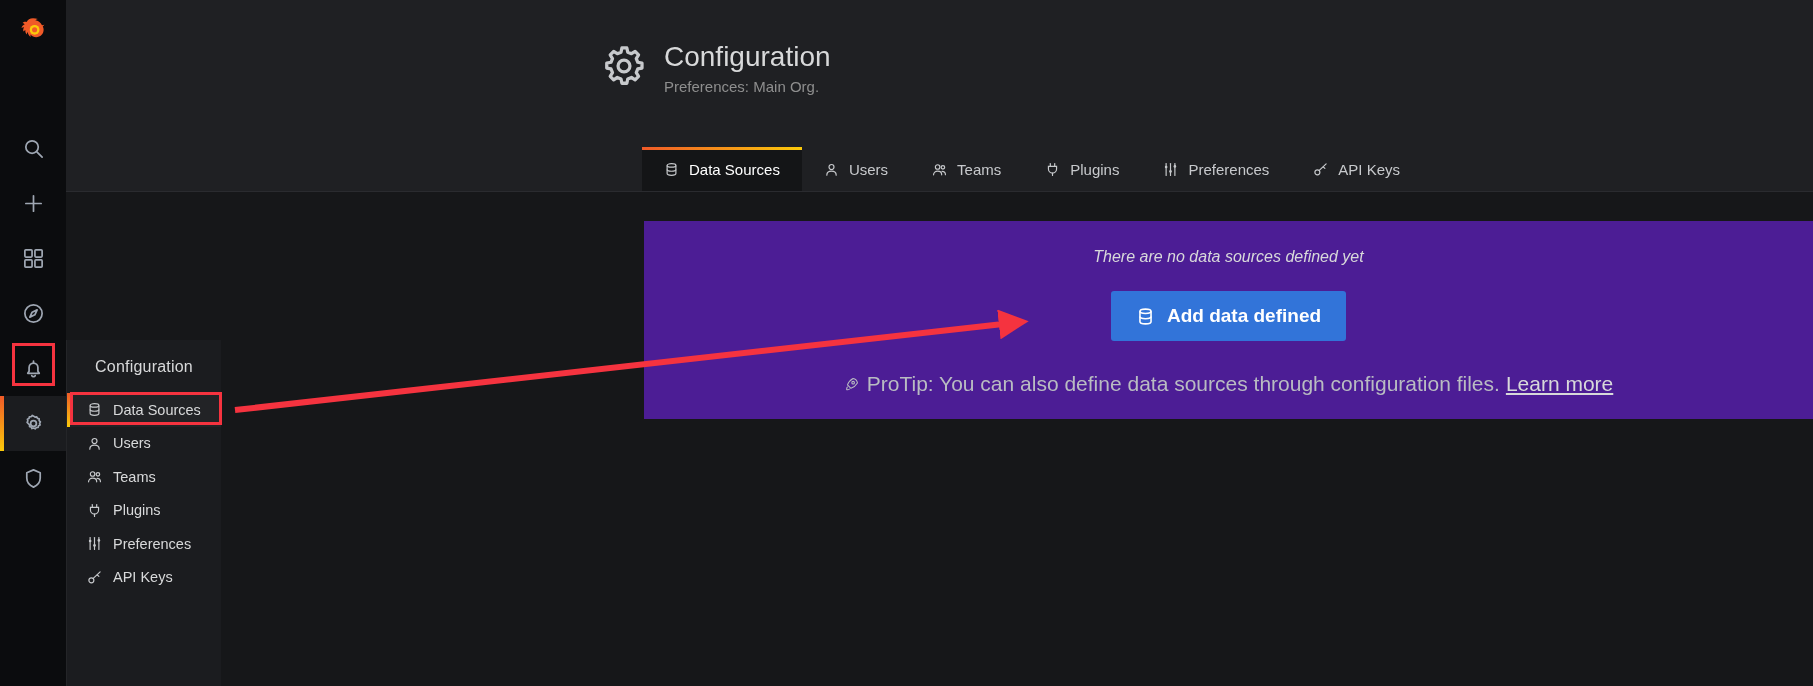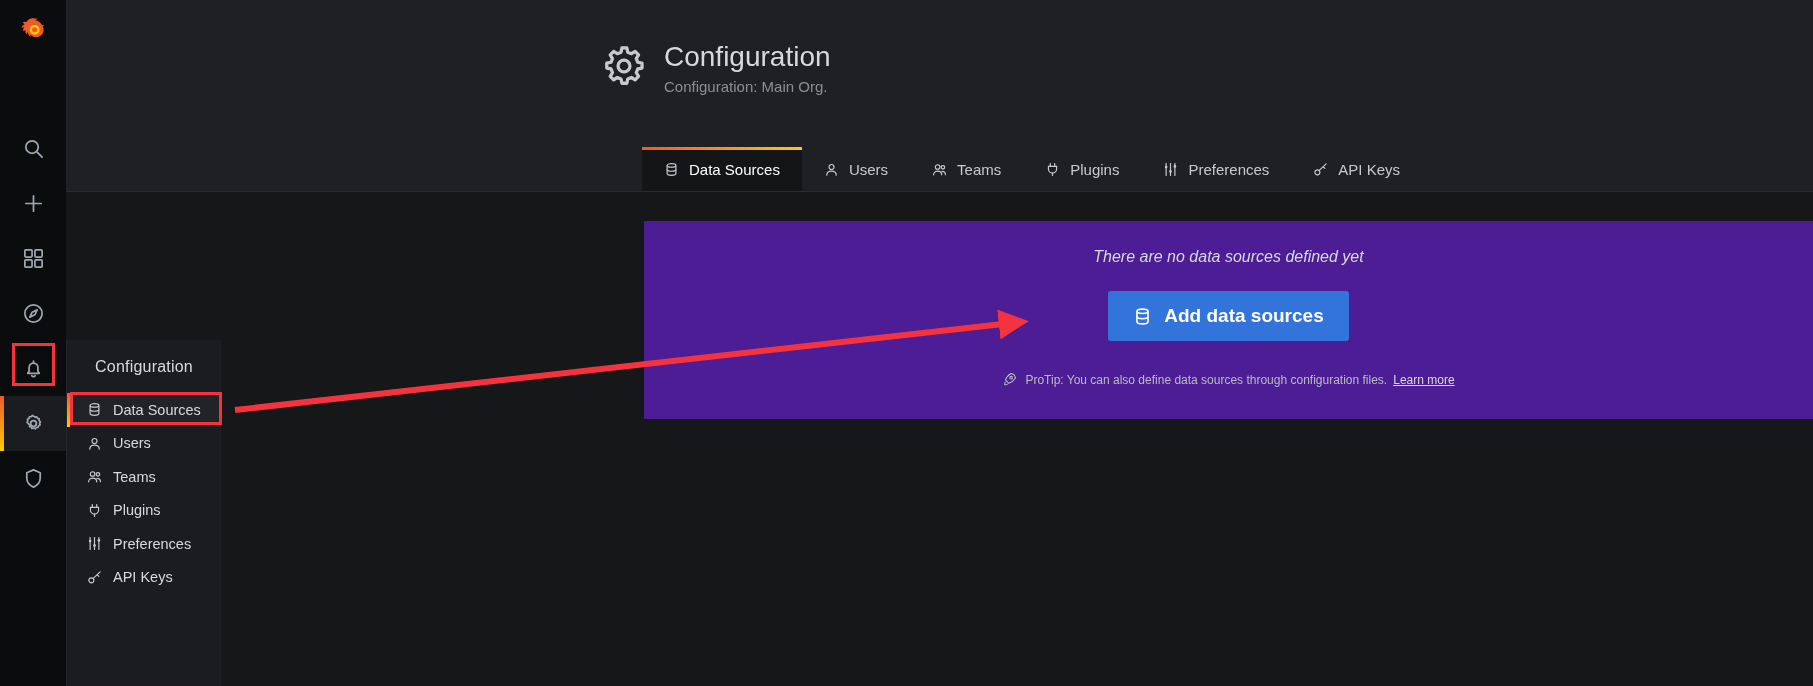--- a/index.html
+++ b/index.html
@@ -125,21 +125,21 @@
     background: #3274d9; border: none; border-radius: 3px;
     color: #ffffff; font-size: 19px; font-weight: bold;
     font-family: "Liberation Sans", sans-serif;
     cursor: pointer;
   }
   .btn-add .b-icon { margin-right: 12px; display: flex; align-items: center; }
   .btn-add .b-icon svg { width: 19px; height: 19px; display: block; }
   .protip {
     position: absolute; top: 151px; left: 0; right: 0;
     display: flex; align-items: center; justify-content: center;
-    color: #b9bcc2; font-size: 12px;
+    color: #b9bcc2; font-size: 21px;
   }
   .protip .p-icon { margin-right: 8px; display: flex; align-items: center; color: #b9bcc2; }
   .protip .p-icon svg { width: 15px; height: 15px; display: block; }
   .protip a { color: #d8d9da; text-decoration: underline; margin-left: 6px; }
 
   
   .anno-box {
     position: absolute; border: 3px solid #f5333f; z-index: 40;
     pointer-events: none;
   }
@@ -300,21 +300,21 @@
     <div class="topbar">
       <div class="page-head">
         <span class="gear-wrap">
           <svg viewBox="0 0 24 24" fill="none" stroke="currentColor" stroke-width="1.7" stroke-linejoin="round">
             <path d="M13.5 2.6l.45 2.2 1.95.8 1.9-1.2 1.8 1.8-1.2 1.9.8 1.95 2.2.45v2.6l-2.2.45-.8 1.95 1.2 1.9-1.8 1.8-1.9-1.2-1.95.8-.45 2.2h-2.6l-.45-2.2-1.95-.8-1.9 1.2-1.8-1.8 1.2-1.9-.8-1.95-2.2-.45v-2.6l2.2-.45.8-1.95-1.2-1.9 1.8-1.8 1.9 1.2 1.95-.8.45-2.2z"></path>
             <circle cx="12" cy="12" r="3.1"></circle>
           </svg>
         </span>
         <div>
           <div class="page-title">Configuration</div>
-          <div class="page-sub">Configuration: Main Org.</div>
+          <div class="page-sub">Preferences: Main Org.</div>
         </div>
       </div>
 
       <div class="tabs">
         <div class="tab active">
           <span class="t-icon">
             <svg viewBox="0 0 24 24" fill="none" stroke="currentColor" stroke-width="1.9">
               <ellipse cx="12" cy="5.5" rx="7" ry="2.8"></ellipse>
                 <path d="M5 5.5v13c0 1.5 3.1 2.8 7 2.8s7-1.3 7-2.8v-13"></path>
               <path d="M5 12c0 1.5 3.1 2.8 7 2.8s7-1.3 7-2.8"></path>
@@ -389,21 +389,21 @@
 
       <div class="btn-row">
         <button class="btn-add">
           <span class="b-icon">
             <svg viewBox="0 0 24 24" fill="none" stroke="currentColor" stroke-width="2">
               <ellipse cx="12" cy="5.5" rx="7" ry="2.8"></ellipse>
                 <path d="M5 5.5v13c0 1.5 3.1 2.8 7 2.8s7-1.3 7-2.8v-13"></path>
               <path d="M5 12c0 1.5 3.1 2.8 7 2.8s7-1.3 7-2.8"></path>
             </svg>
           </span>
-          <span>Add data sources</span>
+          <span>Add data defined</span>
         </button>
       </div>
 
       <div class="protip">
         <span class="p-icon">
           <svg viewBox="0 0 24 24" fill="none" stroke="currentColor" stroke-width="1.7" stroke-linejoin="round">
             <path d="M14.5 2.5c3.2.6 6.4 3.8 7 7-2.6 4.2-6 7.2-10.4 8.6L5.6 12.7C7 8.4 10.1 5 14.5 2.5z"></path>
             <circle cx="14.6" cy="9.1" r="2.1"></circle>
             <path d="M5.8 15.4c-1.3 1.2-1.7 3.2-1.5 5 1.8.2 3.8-.3 5-1.6"></path>
           </svg>

